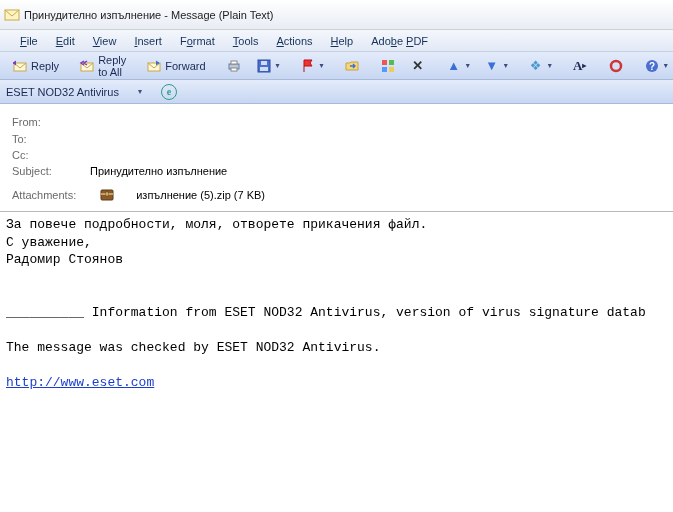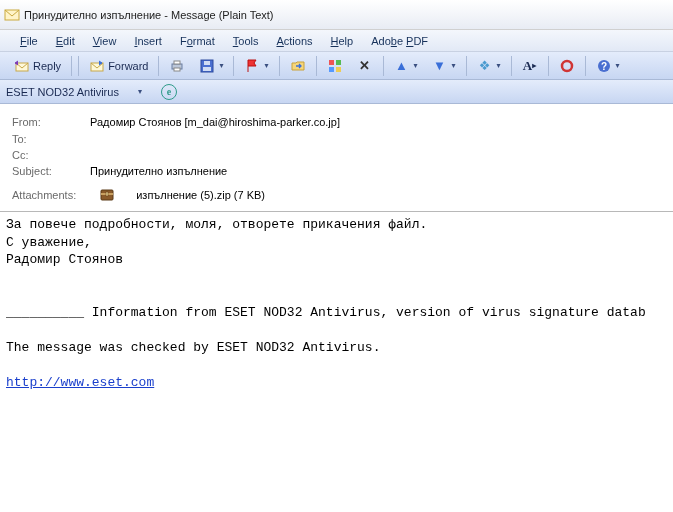--- a/index.html
+++ b/index.html
@@ -149,20 +149,30 @@
     <span class="ico">
       <svg width="16" height="16" viewBox="0 0 16 16">
           <rect x="2" y="5" width="12" height="8" fill="#fef8d9" stroke="#c7a84a"></rect>
           <path d="M2 5 L8 10 L14 5" fill="none" stroke="#c7a84a"></path>
           <path d="M4 3 L1 5 L4 7" fill="#7d3ab8" stroke="#7d3ab8"></path>
         </svg>
     </span>
     <span>Reply</span>
   </div>
   <div class="tool-sep"></div>
+  <div class="tool-btn">
+    <span class="ico">
+      <svg width="16" height="16" viewBox="0 0 16 16">
+          <rect x="2" y="5" width="12" height="8" fill="#fef8d9" stroke="#c7a84a"></rect>
+          <path d="M2 5 L8 10 L14 5" fill="none" stroke="#c7a84a"></path>
+          <path d="M5 3 L2 5 L5 7 M8 3 L5 5 L8 7" fill="none" stroke="#7d3ab8" stroke-width="1.5"></path>
+        </svg>
+    </span>
+    <span>Reply to All</span>
+  </div>
   <div class="tool-sep"></div>
   <div class="tool-btn">
     <span class="ico">
       <svg width="16" height="16" viewBox="0 0 16 16">
           <rect x="2" y="5" width="12" height="8" fill="#fef8d9" stroke="#c7a84a"></rect>
           <path d="M2 5 L8 10 L14 5" fill="none" stroke="#c7a84a"></path>
           <path d="M10 3 L13 5 L10 7" fill="#3a6fd8" stroke="#3a6fd8"></path>
         </svg>
     </span>
     <span>Forward</span>
@@ -259,21 +269,20 @@
 
 <div class="eset-bar">
   <span class="eset-label">ESET NOD32 Antivirus</span>
   <span class="eset-dd">▾</span>
   <span class="eset-icon">e</span>
 </div>
 
 <div class="header-area">
   <div class="hdr-row">
     <span class="hdr-label">From:</span>
-    <span class="hdr-value">Радомир Стоянов [m_dai@hiroshima-parker.co.jp]</span>
   </div>
   <div class="hdr-row">
     <span class="hdr-label">To:</span>
     <span class="hdr-value"><span class="to-blank"></span></span>
   </div>
   <div class="hdr-row">
     <span class="hdr-label">Cc:</span>
     <span class="hdr-value"></span>
   </div>
   <div class="hdr-row">

